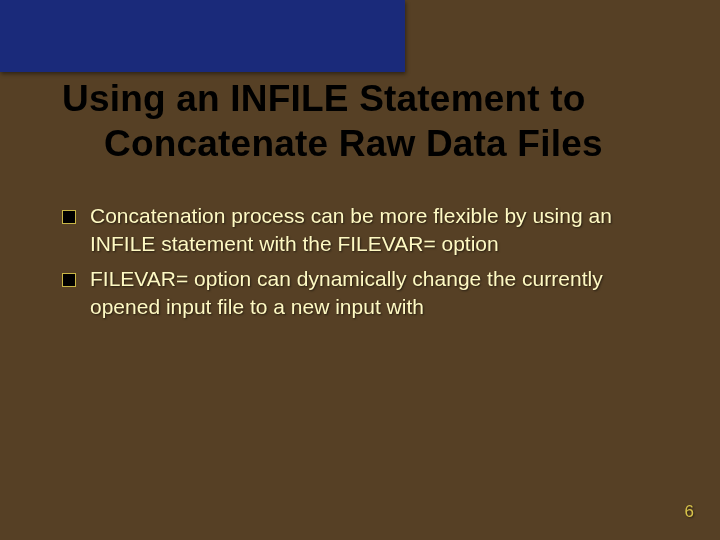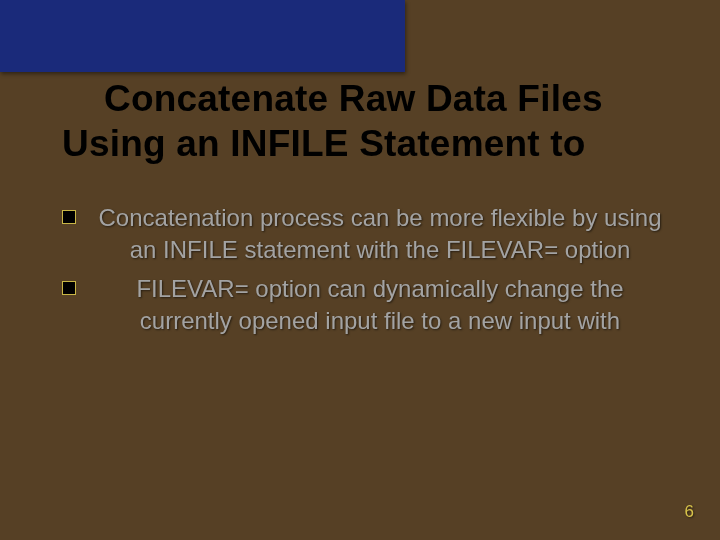--- a/index.html
+++ b/index.html
@@ -59,46 +59,45 @@
     width: 14px;
     height: 14px;
     margin-top: 8px;
     margin-right: 14px;
     background: #000;
     border: 1px solid #c9b646; 
     box-sizing: border-box;
   }
   .bullet-text {
     flex: 1 1 auto;
-    font-size: 24px;
+    font-size: 21px;
     line-height: 1.32;
-    color: #a3a3a3; 
+    color: #fef9c3; 
     text-shadow: 1px 1px 2px rgba(0,0,0,0.55);
     font-weight: 500;
-    text-align: center;
   }
   .page-number {
     position: absolute;
     right: 26px;
     bottom: 18px;
     font-size: 17px;
     color: #d7c24a;
     text-shadow: 1px 1px 2px rgba(0,0,0,0.5);
   }
 </style>
 </head>
 <body>
 
 <div class="slide">
 
   <div class="header-bar"></div>
 
   <div class="title-block">
+    <div class="title-line">Using an INFILE Statement to</div>
     <div class="title-line indent">Concatenate Raw Data Files</div>
-    <div class="title-line">Using an INFILE Statement to</div>
   </div>
 
   <div class="body-block">
 
     <div class="bullet-item">
       <div class="bullet-marker"></div>
       <div class="bullet-text">Concatenation process can be more flexible by using an INFILE statement with the FILEVAR= option</div>
     </div>
 
     <div class="bullet-item">

